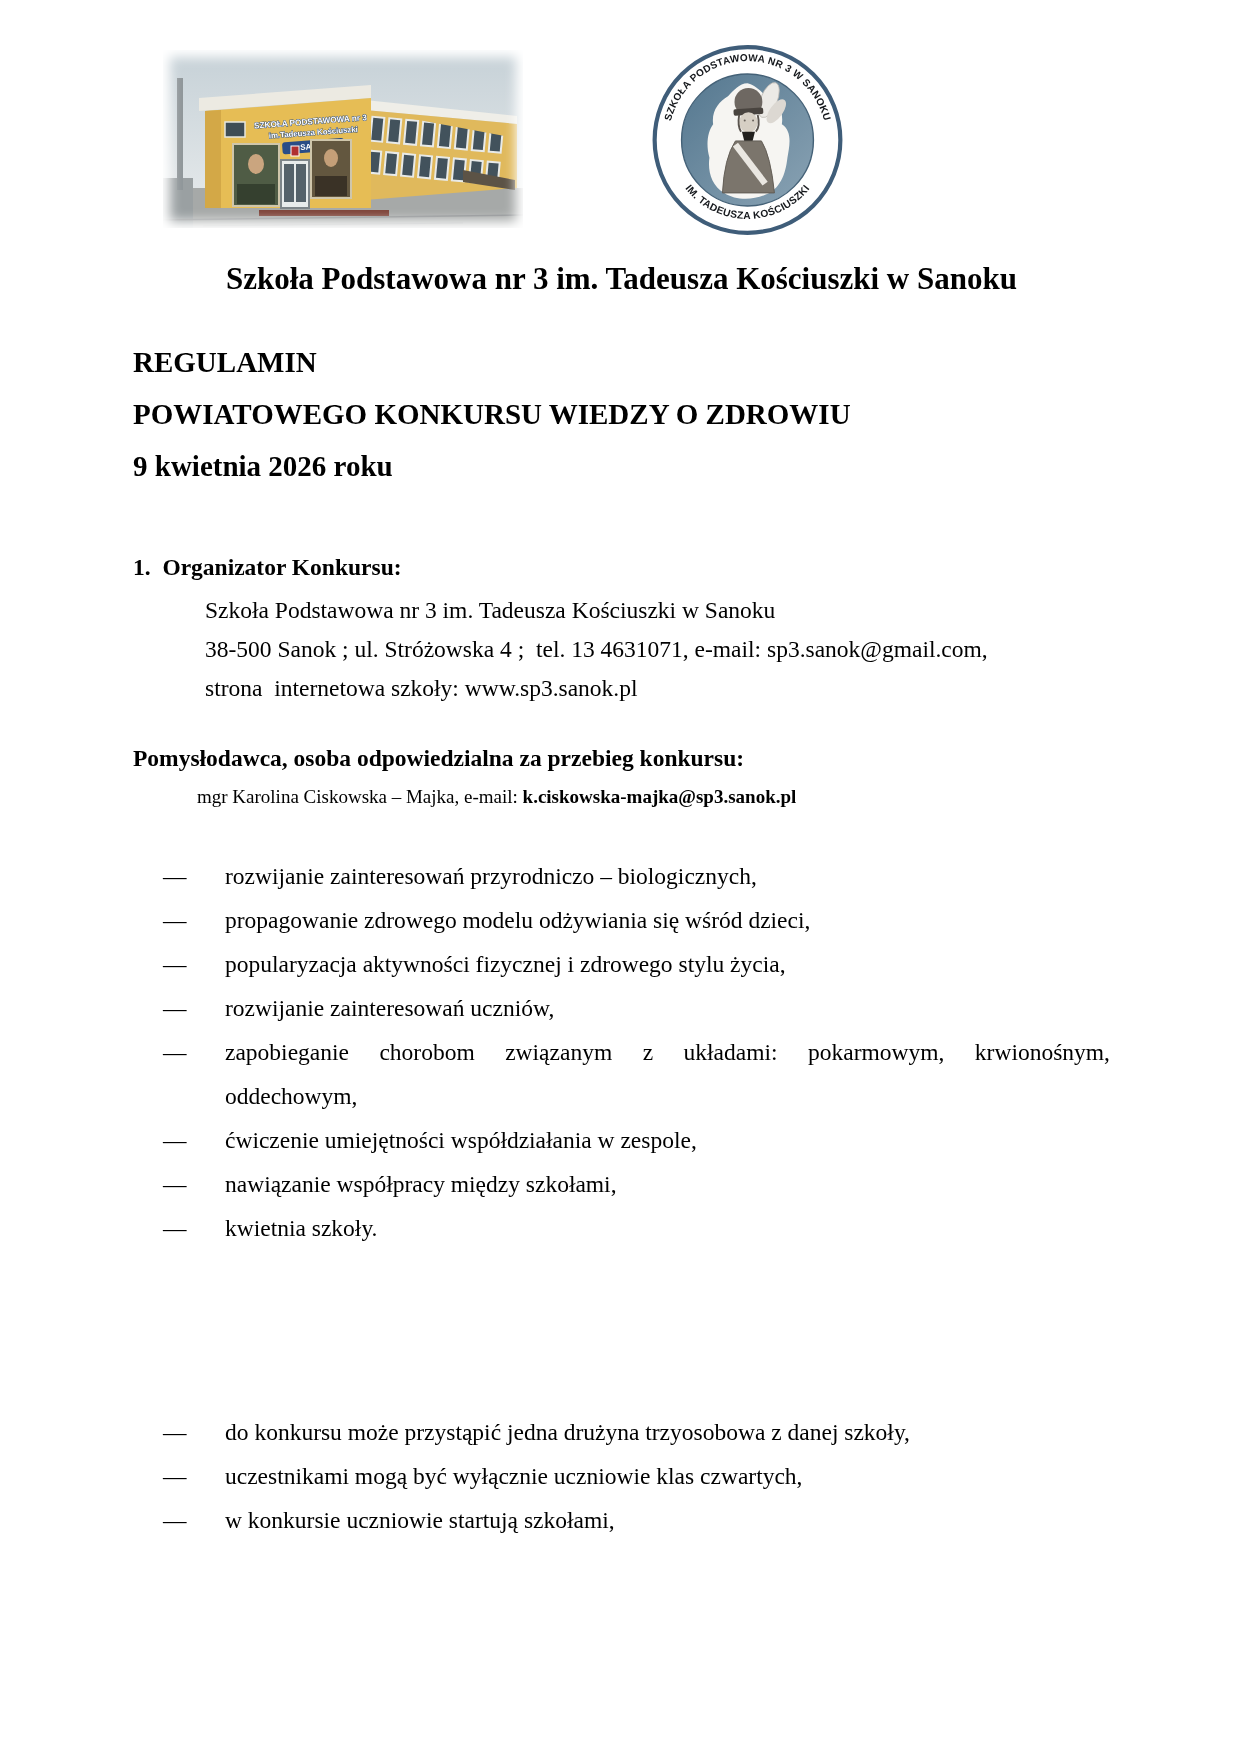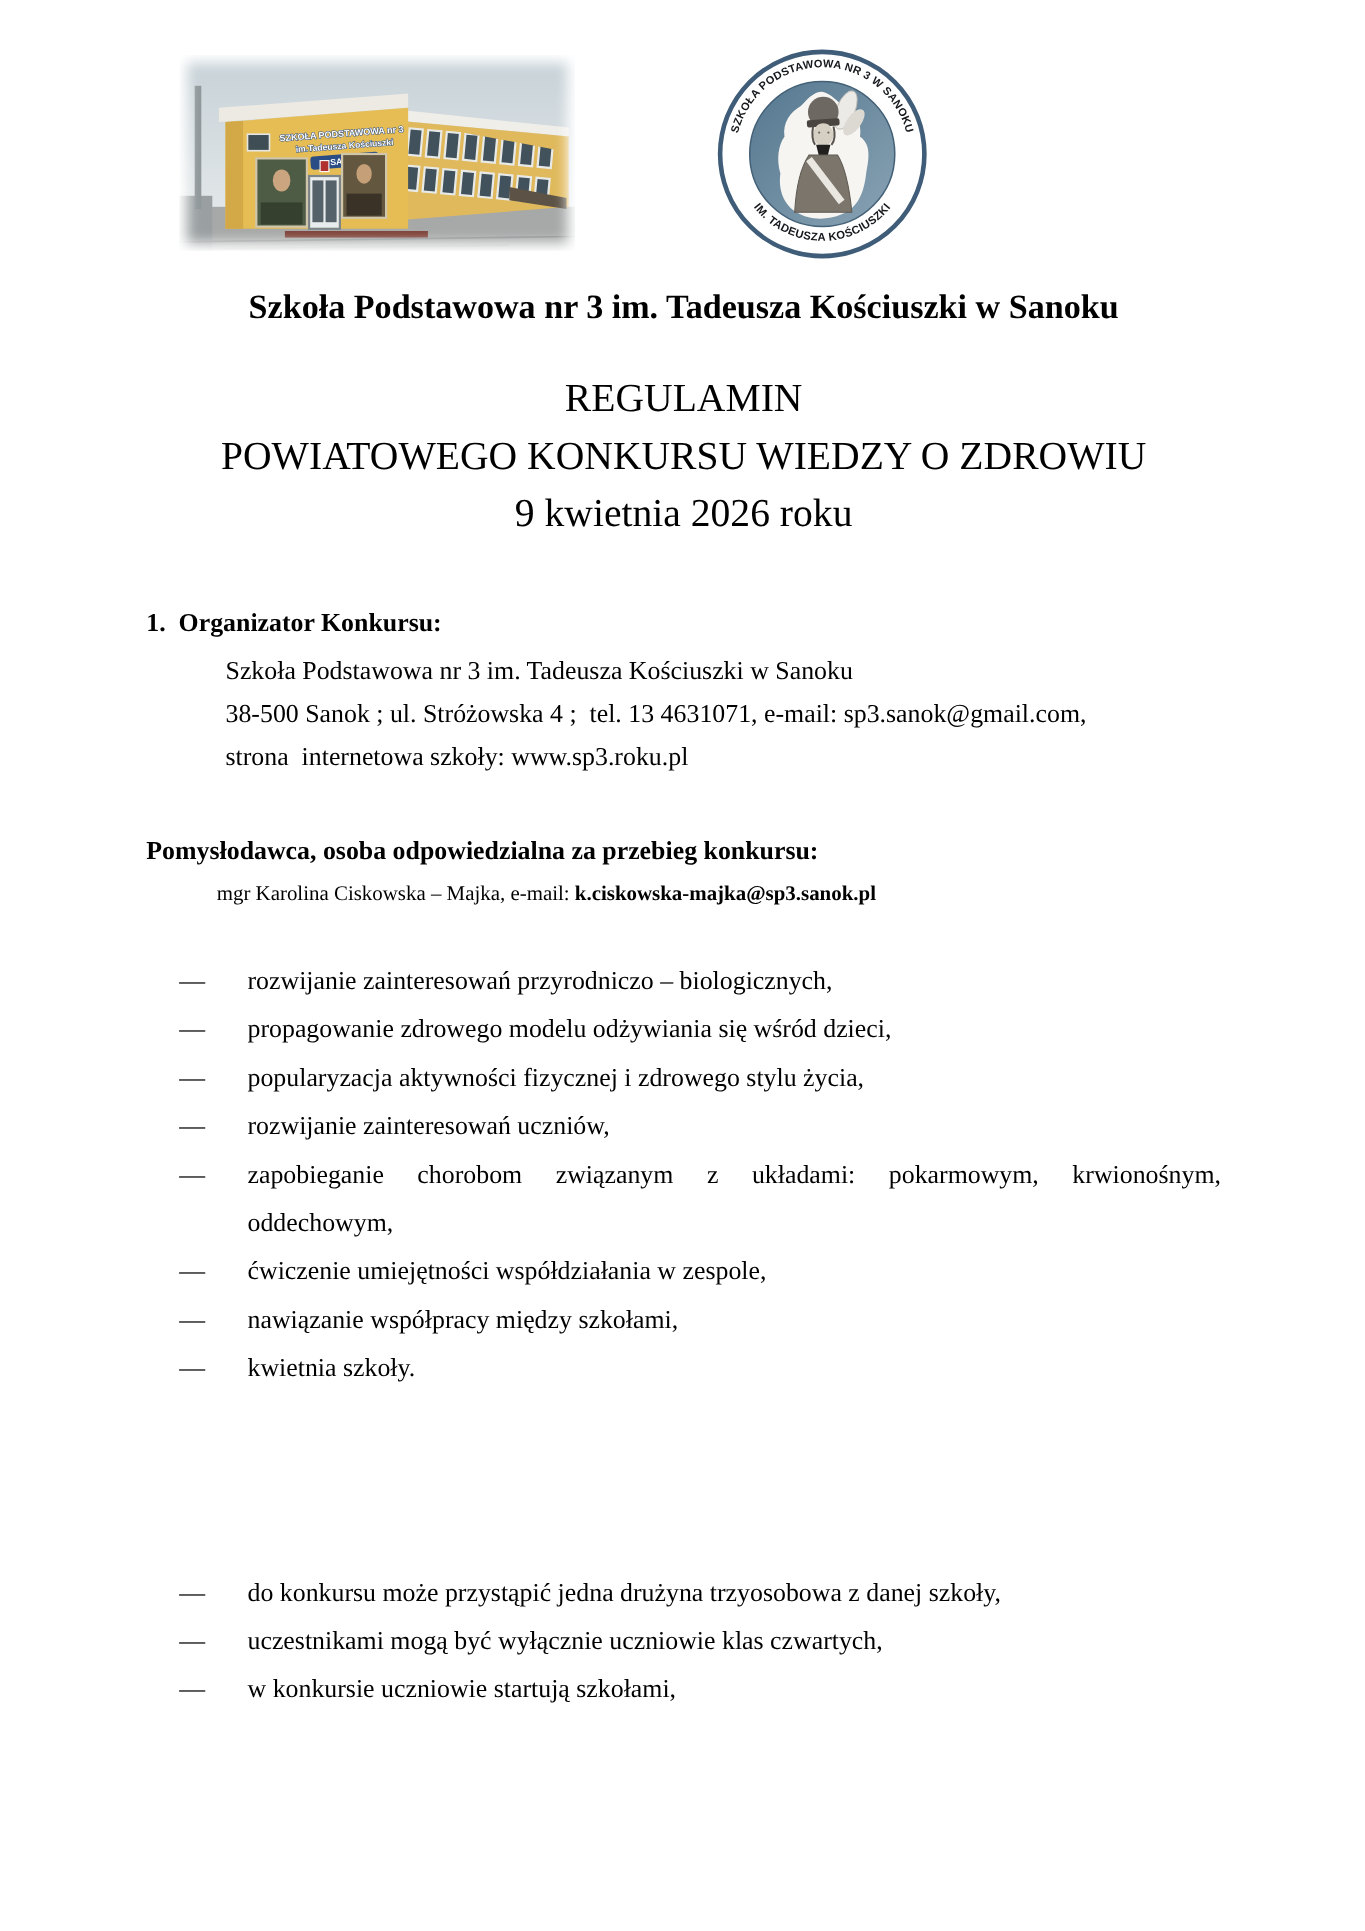--- a/index.html
+++ b/index.html
@@ -19,31 +19,31 @@
   .photo-soft { position:absolute; inset:-2px; box-shadow: inset 0 0 12px 9px #ffffff; pointer-events:none; }
   .logo-wrap { width:195px; height:210px; margin-left:127px; }
 
   h1.doc-title {
     margin-top:14px; text-align:center;
     font-size:31px; font-weight:bold; line-height:40px;
     white-space:pre-wrap;
   }
   .title-block { margin-top:46px; }
   .title-block p {
-    text-align:center; font-weight:normal; font-size:36px; line-height:34px;
+    text-align:left; font-weight:bold; font-size:29px; line-height:34px;
     margin-bottom:18px; white-space:pre-wrap;
   }
   h2.sec-head {
     font-size:23.5px; font-weight:bold; line-height:36px; white-space:pre-wrap;
   }
   .sec-organizer { margin-top:66px; }
   .sec-organizer .body-line { font-size:23.5px; line-height:39px; padding-left:72px; white-space:pre-wrap; }
   .sec-organizer .first { margin-top:6px; }
 
-  .sec-coordinator { margin-top:48px;font-family:Liberation Serif, serif; }
+  .sec-coordinator { margin-top:32px;font-family:Liberation Serif, serif; }
   .sec-coordinator .body-line { font-size:19px; line-height:42px; padding-left:64px; white-space:pre-wrap; }
   .bold { font-weight:bold; }
 
   .sec-goals { margin-top:36px; }
   .sec-participation { margin-top:160px; }
   ul.dash-list { list-style:none; margin-top:6px; }
   ul.dash-list li {
     display:flex; font-size:23.5px; line-height:44px; white-space:pre-wrap;
   }
   ul.dash-list .dash { flex:0 0 34px; padding-left:30px; box-sizing:content-box; width:4px; }
@@ -183,21 +183,21 @@
   <div class="title-block">
     <p>REGULAMIN</p>
     <p>POWIATOWEGO KONKURSU WIEDZY O ZDROWIU</p>
     <p>9 kwietnia 2026 roku</p>
   </div>
 
   <section class="sec-organizer">
     <h2 class="sec-head">1.  Organizator Konkursu:</h2>
     <p class="body-line first">Szkoła Podstawowa nr 3 im. Tadeusza Kościuszki w Sanoku</p>
     <p class="body-line">38-500 Sanok ; ul. Stróżowska 4 ;  tel. 13 4631071, e-mail: sp3.sanok@gmail.com,</p>
-    <p class="body-line">strona  internetowa szkoły: www.sp3.roku.pl</p>
+    <p class="body-line">strona  internetowa szkoły: www.sp3.sanok.pl</p>
   </section>
 
   <section class="sec-coordinator">
     <h2 class="sec-head">Pomysłodawca, osoba odpowiedzialna za przebieg konkursu:</h2>
     <p class="body-line"><span>mgr Karolina Ciskowska – Majka, e-mail: </span><span class="bold">k.ciskowska-majka@sp3.sanok.pl</span></p>
   </section>
 
   <section class="sec-goals">
     <ul class="dash-list">
       <li><span class="dash">—</span><span class="li-text">rozwijanie zainteresowań przyrodniczo – biologicznych,</span></li>

